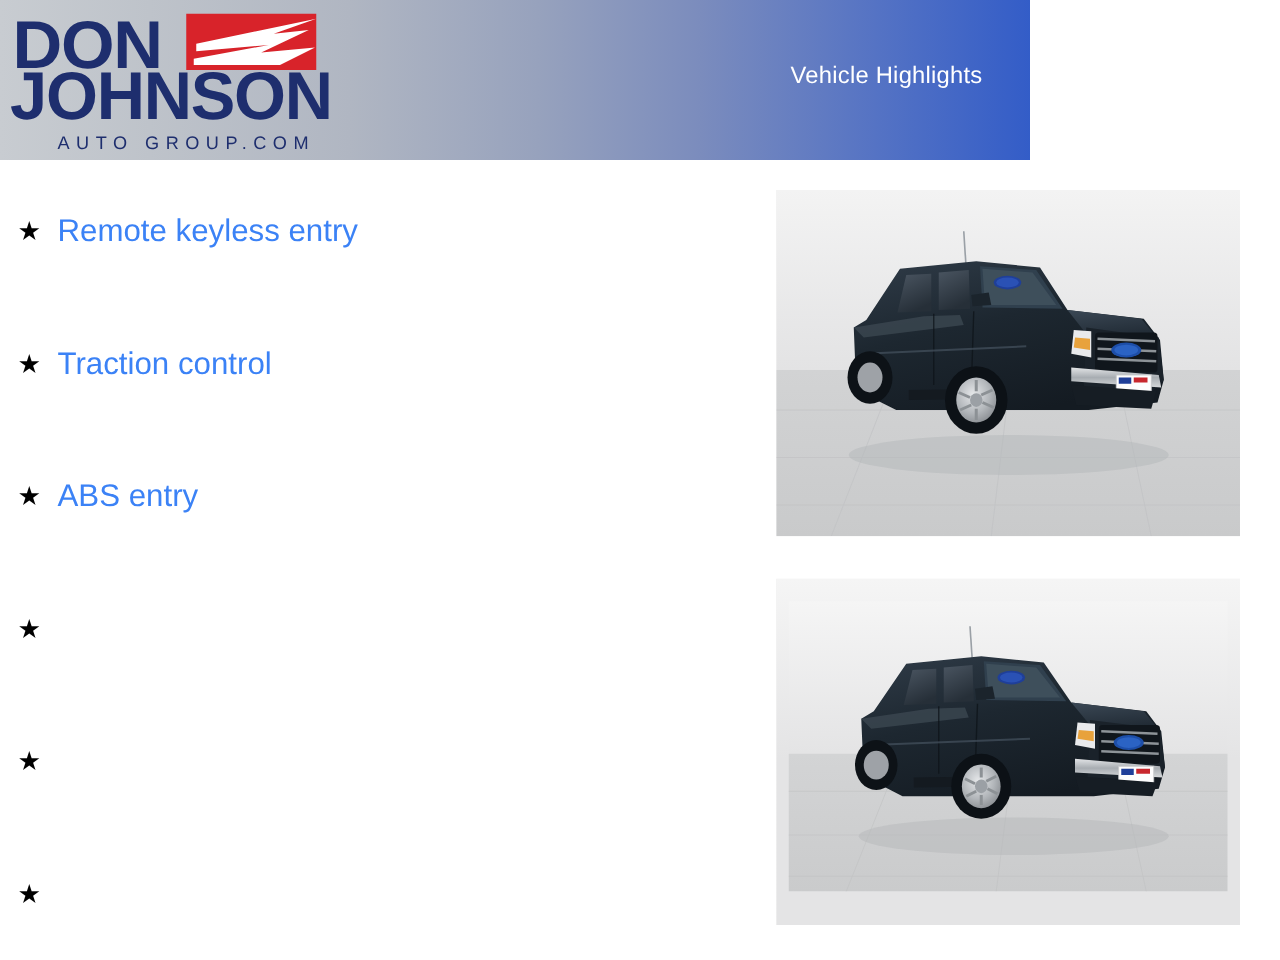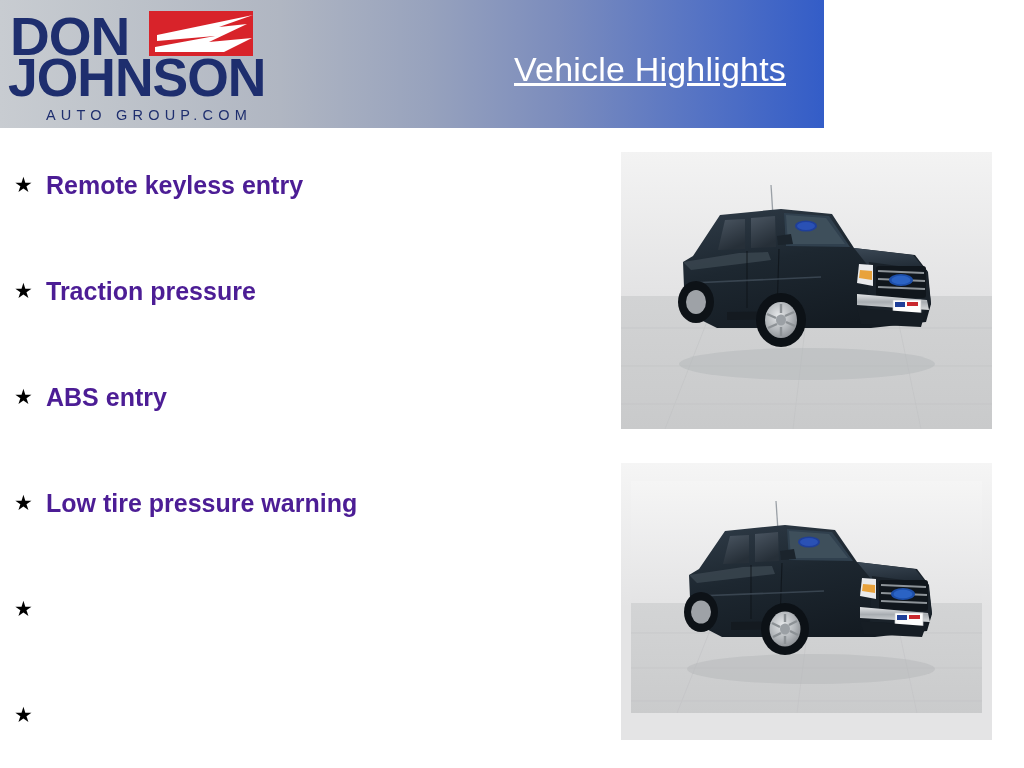--- a/index.html
+++ b/index.html
@@ -85,26 +85,25 @@
     color: #1e2e6e;
     letter-spacing: 5.2px;
     white-space: nowrap;
     font-family: "Liberation Sans", sans-serif;
   }
 
   #header-title {
     position: absolute;
     right: 38px;
     top: 50px;
-    font-size: 34px;
+    font-size: 19px;
     color: #ffffff;
     font-family: "Liberation Sans", sans-serif;
     white-space: nowrap;
     letter-spacing: 0.2px;
-    text-decoration: underline;
   }
 
   
   #features-list {
     position: absolute;
     left: 0;
     top: 128px;
     width: 600px;
     height: 640px;
   }
@@ -119,24 +118,23 @@
   .feature-bullet {
     font-size: 21px;
     color: #000000;
     line-height: 1;
     width: 32px;
     flex: none;
     font-family: "DejaVu Sans", sans-serif;
   }
   .feature-label {
     font-size: 25px;
-    color: #4c1d95;
+    color: #3b82f6;
     font-family: "Liberation Sans", sans-serif;
     line-height: 1;
-    font-weight: bold;
   }
 
   
   .vehicle-photo {
     position: absolute;
     left: 621px;
     width: 371px;
     overflow: hidden;
     background: #efefef;
   }
@@ -166,29 +164,28 @@
   <div id="header-title">Vehicle Highlights</div>
 </div>
 
 <div id="features-list">
     <div class="feature-item" style="top: 40px;">
       <span class="feature-bullet">★</span>
       <span class="feature-label">Remote keyless entry</span>
     </div>
     <div class="feature-item" style="top: 146px;">
       <span class="feature-bullet">★</span>
-      <span class="feature-label">Traction pressure</span>
+      <span class="feature-label">Traction control</span>
     </div>
     <div class="feature-item" style="top: 252px;">
       <span class="feature-bullet">★</span>
       <span class="feature-label">ABS entry</span>
     </div>
     <div class="feature-item" style="top: 358px;">
       <span class="feature-bullet">★</span>
-      <span class="feature-label">Low tire pressure warning</span>
     </div>
     <div class="feature-item" style="top: 464px;">
       <span class="feature-bullet">★</span>
     </div>
     <div class="feature-item" style="top: 570px;">
       <span class="feature-bullet">★</span>
     </div>
   </div>
 
 <div class="vehicle-photo" id="vehicle-photo-1">

